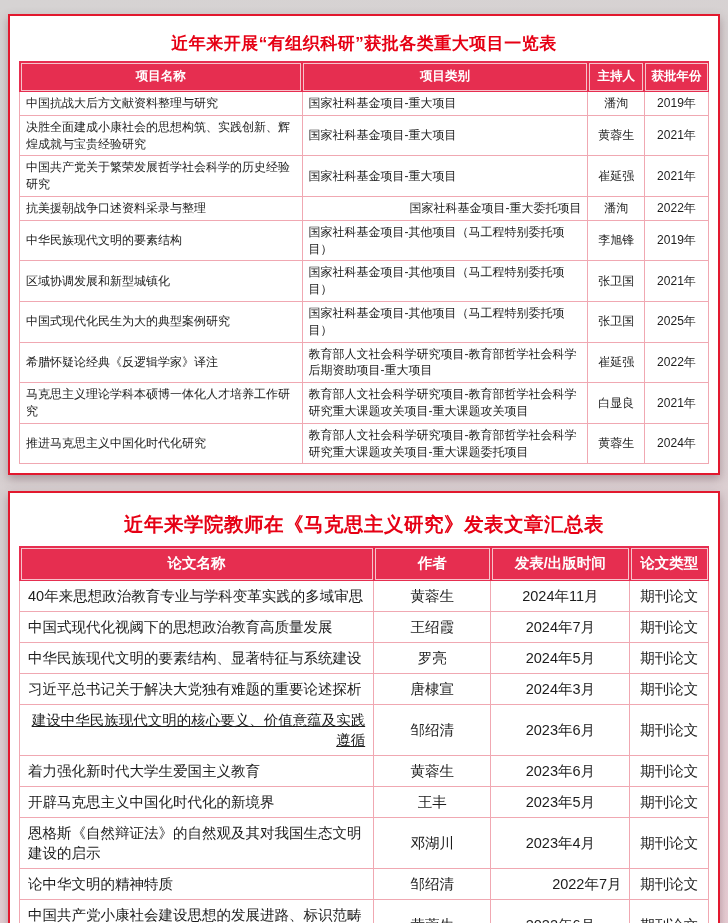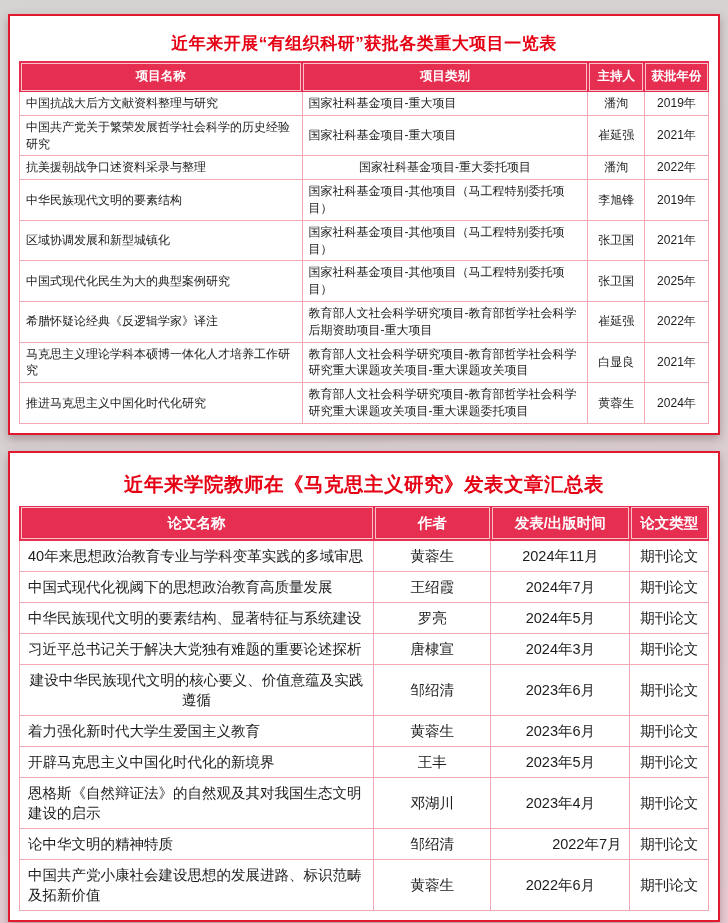--- a/index.html
+++ b/index.html
@@ -79,28 +79,34 @@
       </tr>
     </thead>
     <tbody>
         <tr>
           <td style="text-align: left;">中国抗战大后方文献资料整理与研究</td>
           <td style="text-align: left;">国家社科基金项目-重大项目</td>
           <td style="text-align: center;">潘洵</td>
           <td style="text-align: center;">2019年</td>
         </tr>
         <tr>
+          <td style="text-align: left;">决胜全面建成小康社会的思想构筑、实践创新、辉煌成就与宝贵经验研究</td>
+          <td style="text-align: left;">国家社科基金项目-重大项目</td>
+          <td style="text-align: center;">黄蓉生</td>
+          <td style="text-align: center;">2021年</td>
+        </tr>
+        <tr>
           <td style="text-align: left;">中国共产党关于繁荣发展哲学社会科学的历史经验研究</td>
           <td style="text-align: left;">国家社科基金项目-重大项目</td>
           <td style="text-align: center;">崔延强</td>
           <td style="text-align: center;">2021年</td>
         </tr>
         <tr>
           <td style="text-align: left;">抗美援朝战争口述资料采录与整理</td>
-          <td style="text-align: center;">国家社科基金项目-重大委托项目</td>
+          <td style="text-align: right;">国家社科基金项目-重大委托项目</td>
           <td style="text-align: center;">潘洵</td>
           <td style="text-align: center;">2022年</td>
         </tr>
         <tr>
           <td style="text-align: left;">中华民族现代文明的要素结构</td>
           <td style="text-align: left;">国家社科基金项目-其他项目（马工程特别委托项目）</td>
           <td style="text-align: center;">李旭锋</td>
           <td style="text-align: center;">2019年</td>
         </tr>
         <tr>
@@ -173,21 +179,21 @@
           <td style="text-align: center;">2024年5月</td>
           <td style="text-align: center;">期刊论文</td>
         </tr>
         <tr>
           <td style="text-align: left;">习近平总书记关于解决大党独有难题的重要论述探析</td>
           <td style="text-align: center;">唐棣宣</td>
           <td style="text-align: center;">2024年3月</td>
           <td style="text-align: center;">期刊论文</td>
         </tr>
         <tr>
-          <td style="text-align: center;">建设中华民族现代文明的核心要义、价值意蕴及实践遵循</td>
+          <td style="text-align: right; text-decoration: underline;">建设中华民族现代文明的核心要义、价值意蕴及实践遵循</td>
           <td style="text-align: center;">邹绍清</td>
           <td style="text-align: center;">2023年6月</td>
           <td style="text-align: center;">期刊论文</td>
         </tr>
         <tr>
           <td style="text-align: left;">着力强化新时代大学生爱国主义教育</td>
           <td style="text-align: center;">黄蓉生</td>
           <td style="text-align: center;">2023年6月</td>
           <td style="text-align: center;">期刊论文</td>
         </tr>

